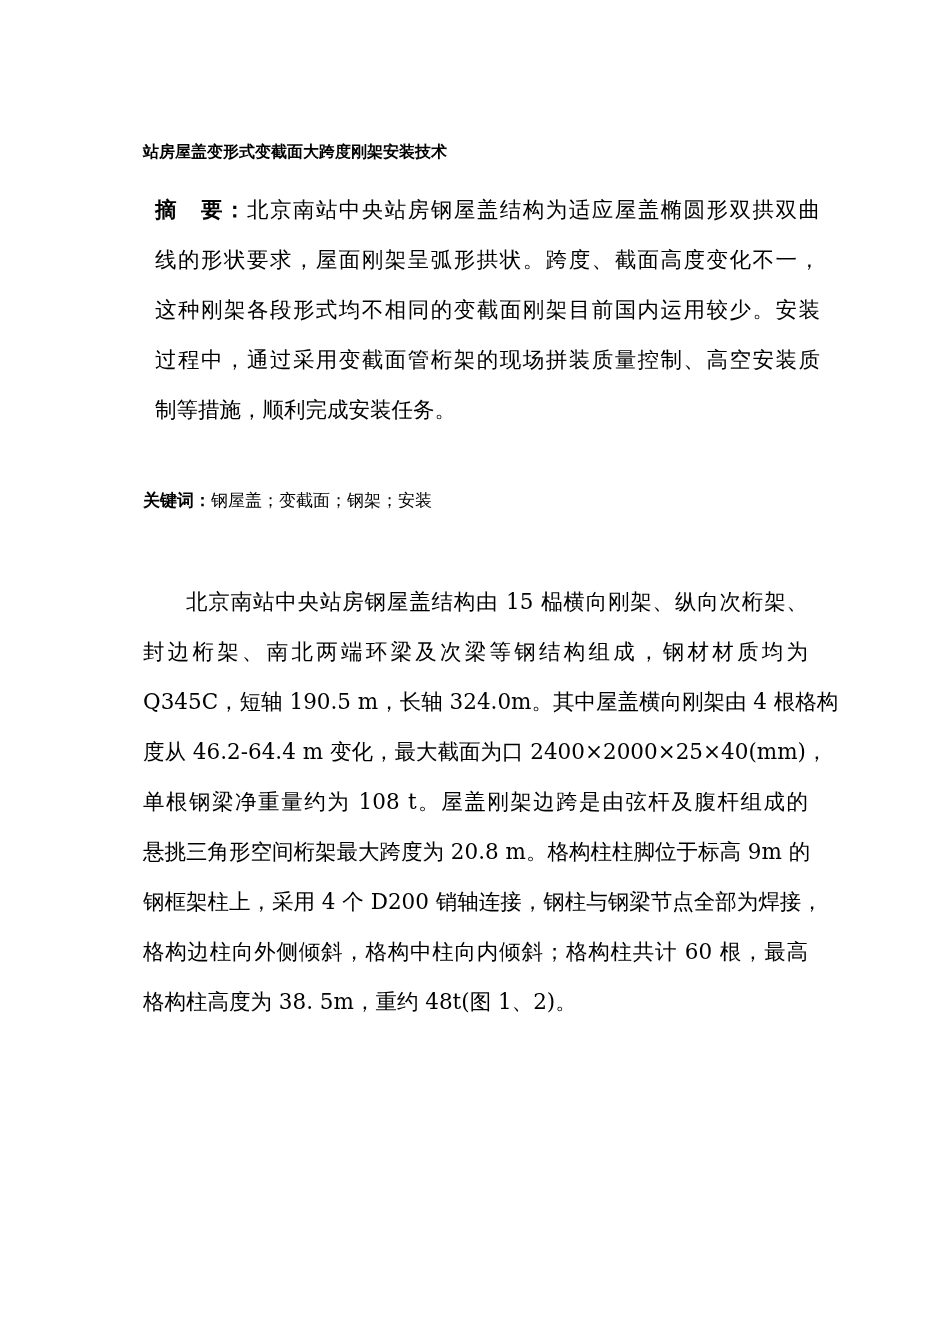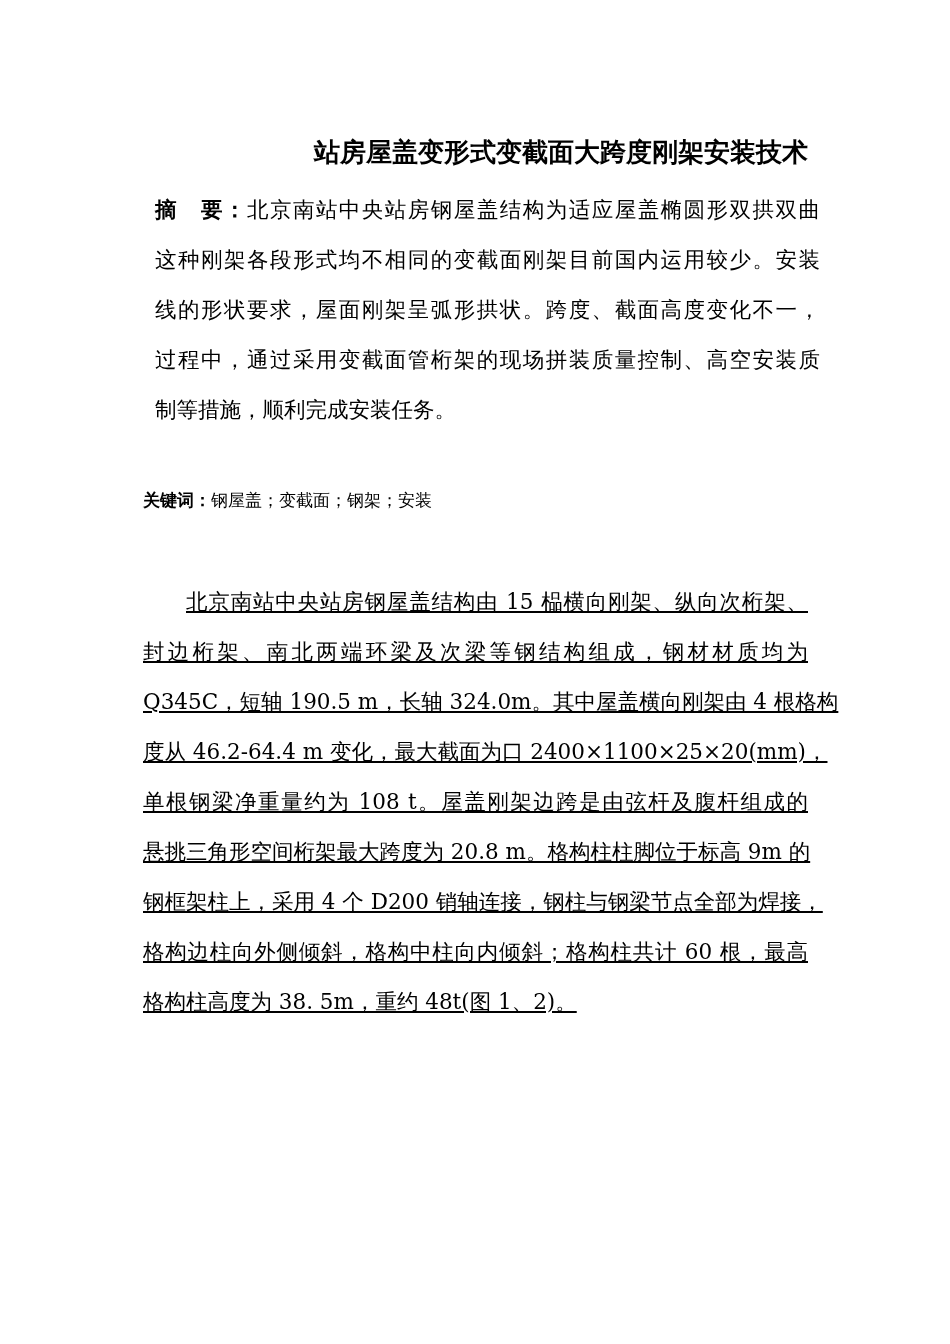--- a/index.html
+++ b/index.html
@@ -19,24 +19,24 @@
       position: absolute;
       left: 143px;
       top: 0;
       width: 665px;
     }
     .title {
       position: absolute;
       top: 137px;
       left: 0;
       width: 665px;
-      text-align: right;
+      text-align: left;
       font-family: "DejaVu Sans", "Liberation Sans", sans-serif;
       font-weight: bold;
-      font-size: 26px;
+      font-size: 16px;
       line-height: 30px;
       letter-spacing: 0px;
     }
     .abstract {
       position: absolute;
       top: 185px;
       left: 12px;
       width: 665px;
       font-size: 21.5px;
       line-height: 50px;
@@ -57,56 +57,55 @@
     }
     .body-para {
       position: absolute;
       top: 577px;
       left: 0;
       width: 665px;
       font-size: 21.5px;
       line-height: 50px;
       text-align: justify;
       text-indent: 43px;
-      text-decoration: underline;
     }
     .line {
       display: block;
       white-space: nowrap;
       text-align-last: justify;
       text-align: justify;
       text-indent: 0;
     }
     .line.first { text-indent: 43px; }
     .line.last { text-align-last: left; }
   </style>
 </head>
 <body>
 
 <div class="page">
 
   <div class="title">站房屋盖变形式变截面大跨度刚架安装技术</div>
 
   <div class="abstract">
     <span class="line"><span class="label">摘　要：</span><span>北京南站中央站房钢屋盖结构为适应屋盖椭圆形双拱双曲</span></span>
+    <span class="line">线的形状要求，屋面刚架呈弧形拱状。跨度、截面高度变化不一，</span>
     <span class="line">这种刚架各段形式均不相同的变截面刚架目前国内运用较少。安装</span>
-    <span class="line">线的形状要求，屋面刚架呈弧形拱状。跨度、截面高度变化不一，</span>
     <span class="line">过程中，通过采用变截面管桁架的现场拼装质量控制、高空安装质</span>
     <span class="line last">制等措施，顺利完成安装任务。</span>
   </div>
 
   <div class="keywords">
     <span class="label">关键词：</span><span>钢屋盖；变截面；钢架；安装</span>
   </div>
 
   <div class="body-para">
     <span class="line first">北京南站中央站房钢屋盖结构由 15 榀横向刚架、纵向次桁架、</span>
     <span class="line">封边桁架、南北两端环梁及次梁等钢结构组成，钢材材质均为</span>
     <span class="line">Q345C，短轴 190.5 m，长轴 324.0m。其中屋盖横向刚架由 4 根格构</span>
-    <span class="line">度从 46.2-64.4 m 变化，最大截面为口 2400×1100×25×20(mm)，</span>
+    <span class="line">度从 46.2-64.4 m 变化，最大截面为口 2400×2000×25×40(mm)，</span>
     <span class="line">单根钢梁净重量约为 108 t。屋盖刚架边跨是由弦杆及腹杆组成的</span>
     <span class="line">悬挑三角形空间桁架最大跨度为 20.8 m。格构柱柱脚位于标高 9m 的</span>
     <span class="line">钢框架柱上，采用 4 个 D200 销轴连接，钢柱与钢梁节点全部为焊接，</span>
     <span class="line">格构边柱向外侧倾斜，格构中柱向内倾斜；格构柱共计 60 根，最高</span>
     <span class="line last">格构柱高度为 38. 5m，重约 48t(图 1、2)。</span>
   </div>
 
 </div>
 
 </body></html>

